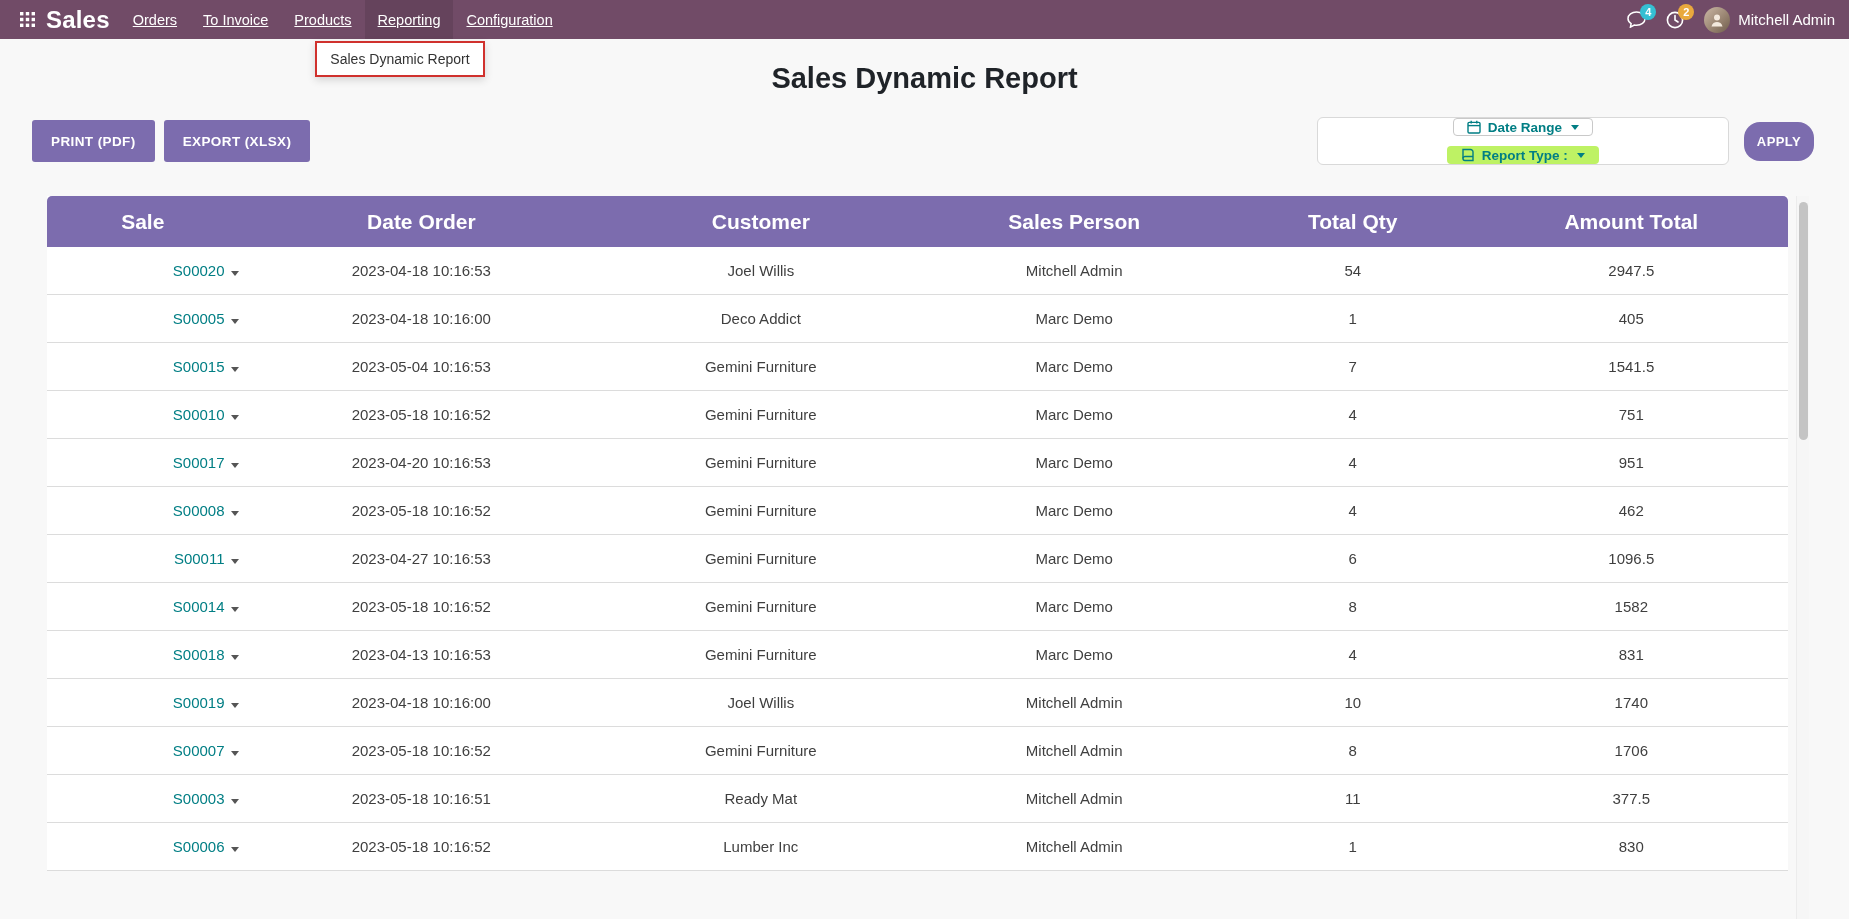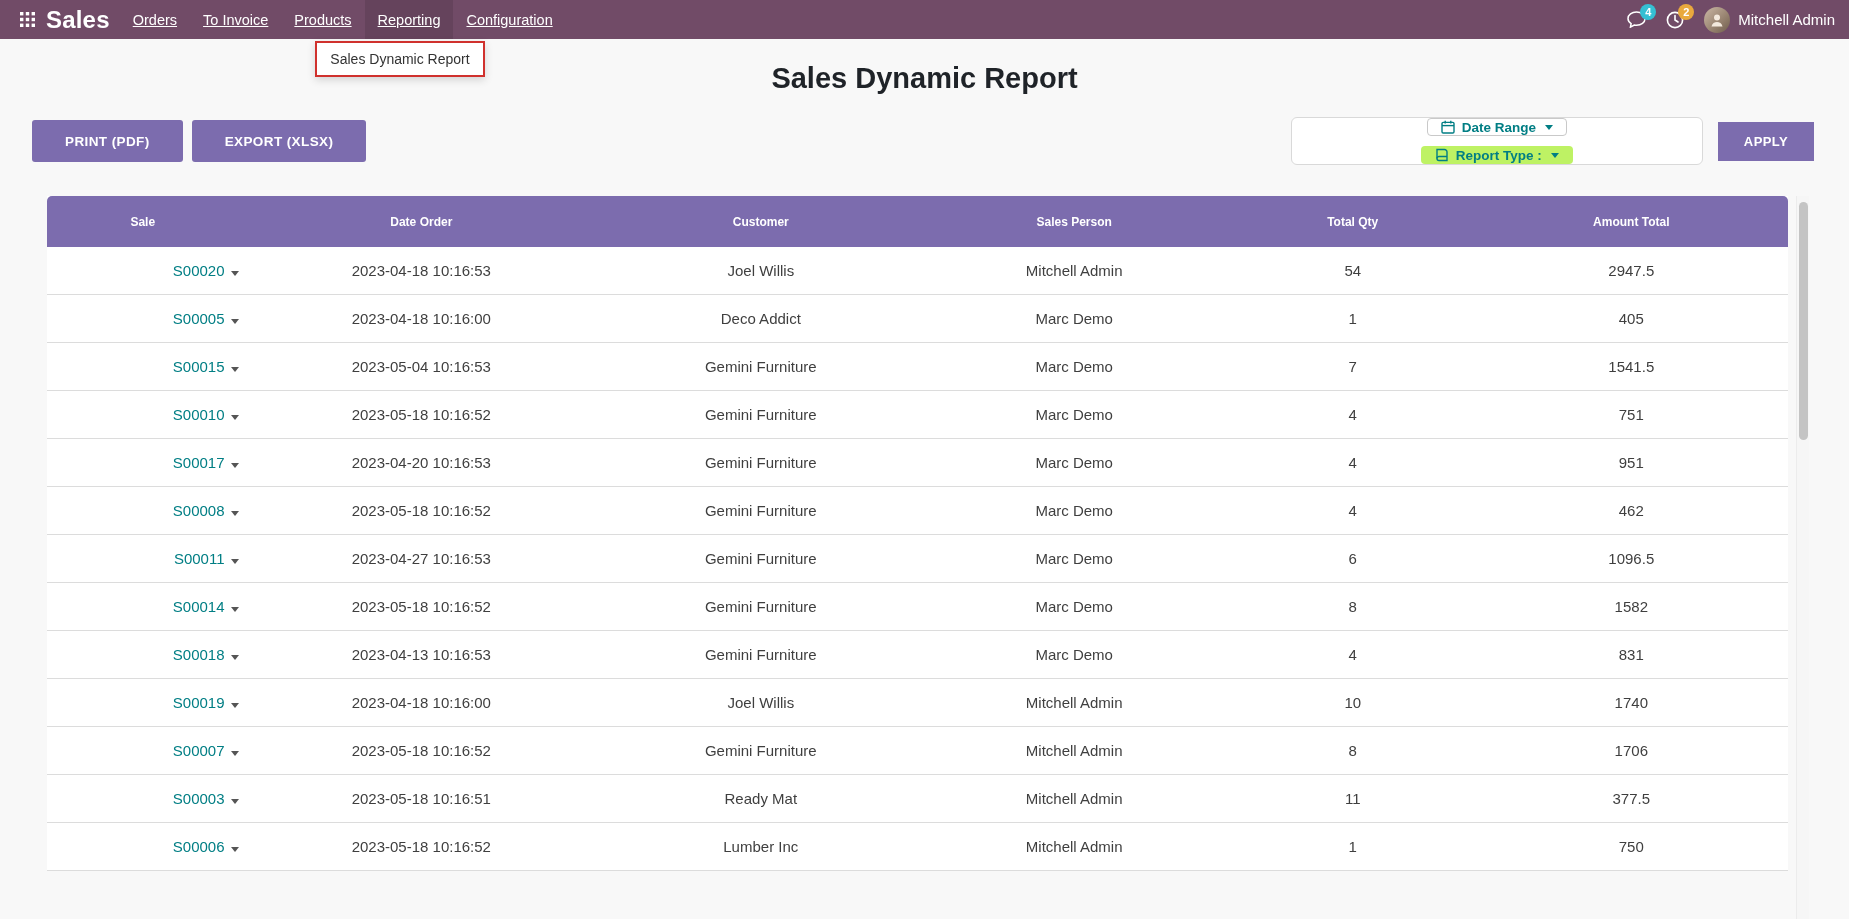--- a/index.html
+++ b/index.html
@@ -66,52 +66,52 @@
   }
   .toolbar{
     display:flex;justify-content:space-between;align-items:center;
     padding:0 35px 0 32px;margin-top:22px;height:48px;
   }
   .toolbar-left{display:flex;gap:9px}
   .btn-primary{
     background:var(--primary);color:#fff;border:none;border-radius:3px;
     font-family:"Liberation Sans",sans-serif;
     font-size:13.5px;font-weight:600;letter-spacing:.4px;
-    padding:0 33px;height:42px;cursor:pointer;
+    padding:0 19px;height:42px;cursor:pointer;
   }
   .toolbar-right{display:flex;align-items:center;gap:15px}
   .filter-box{
     width:412px;height:48px;background:#fff;border:1px solid #d9d9d9;
     border-radius:6px;display:flex;align-items:center;padding:0 7px;gap:10px;flex-direction:column;
   }
   .filter-btn{
     height:36px;display:flex;align-items:center;gap:7px;
     font-family:"Liberation Sans",sans-serif;
     font-size:13.5px;font-weight:700;color:var(--teal);
     border-radius:4px;padding:0 13px;cursor:pointer;background:#fff;
     border:1px solid #c9c9c9;
   }
   .filter-btn.flat{border:1px solid transparent;background:#bef264}
   .caret{
     display:inline-block;width:0;height:0;
     border-left:4px solid transparent;border-right:4px solid transparent;
     border-top:5px solid currentColor;margin-left:2px;
   }
   .btn-apply{
-    background:var(--primary);color:#fff;border:none;border-radius:0;
+    background:var(--primary);color:#fff;border:none;border-radius:16px;
     font-family:"Liberation Sans",sans-serif;
     font-size:13px;font-weight:700;letter-spacing:.4px;
-    height:39px;padding:0 26px;cursor:pointer;
+    height:39px;padding:0 13px;cursor:pointer;
   }
 
   
   .table-wrap{margin:31px 0 0 47px;width:1741px}
   table{width:100%;border-collapse:separate;border-spacing:0;background:#fff}
   thead th{
-    background:var(--primary);color:#fff;font-size:12px;font-weight:700;
+    background:var(--primary);color:#fff;font-size:21px;font-weight:700;
     height:51px;text-align:center;
   }
   thead th:first-child{border-top-left-radius:5px}
   thead th:last-child{border-top-right-radius:5px}
   tbody td{
     height:48px;border-bottom:1px solid #dcdcdc;background:#fff;
     font-size:15px;color:#3f3f3f;text-align:center;vertical-align:middle;
   }
   td.sale-cell{text-align:right;padding-left:8px}
   .sale-link{color:var(--teal);cursor:pointer;font-size:15px}
@@ -339,21 +339,21 @@
             <td>Mitchell Admin</td>
             <td>11</td>
             <td>377.5</td>
           </tr>
           <tr>
             <td class="sale-cell"><span class="sale-link">S00006</span><span class="sale-caret"></span></td>
             <td>2023-05-18 10:16:52</td>
             <td>Lumber Inc</td>
             <td>Mitchell Admin</td>
             <td>1</td>
-            <td>750</td>
+            <td>830</td>
           </tr>
         </tbody>
     </table>
   </div>
 </main>
 
 <div class="vscrollbar">
   <div class="vscroll-thumb"></div>
 </div>
 

